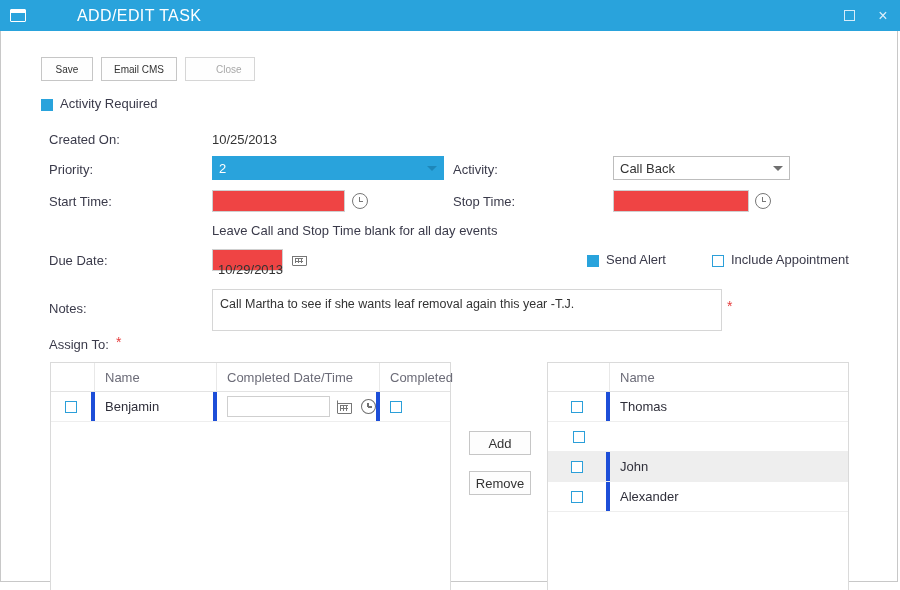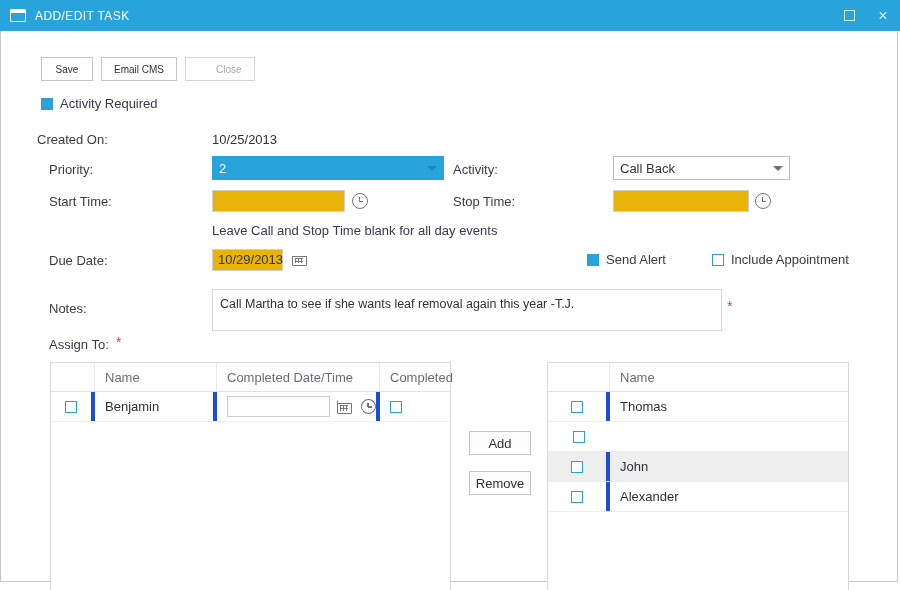--- a/index.html
+++ b/index.html
@@ -39,23 +39,24 @@
   }
   .titlebar-icon::before {
     content: "";
     position: absolute;
     left: 0; top: 0; right: 0;
     height: 3px;
     background: #ffffff;
   }
   .titlebar-title {
     color: #ffffff;
-    font-size: 12px;
+    font-size: 16px;
     letter-spacing: 0.4px;
     flex: 1;
+    margin-left: 42px;
   }
   .win-btn {
     width: 34px;
     height: 31px;
     display: flex;
     align-items: center;
     justify-content: center;
     color: #d8eefa;
   }
   .win-max-glyph {
@@ -123,21 +124,21 @@
     cursor: pointer;
   }
   .cbx.checked {
     background: #29a3dc;
     border-color: #29a3dc;
   }
 
   .inline-check {
     position: absolute;
     display: flex;
-    align-items: center;
+    align-items: flex-end;
     gap: 7px;
   }
   .inline-check span.lbl {
     font-size: 13px;
     color: #3a3a4a;
   }
 
   
   .flabel {
     position: absolute;
@@ -147,26 +148,26 @@
   .fvalue {
     position: absolute;
     font-size: 13px;
     color: #333333;
   }
 
   .txtfield {
     position: absolute;
     height: 22px;
     border: 1px solid #cfcfcf;
-    background: #eab308;
+    background: #ef4444;
     box-sizing: border-box;
     font-size: 13px;
     font-family: "Liberation Sans", sans-serif;
     color: #333333;
-    padding: 0 5px;
+    padding: 10px 5px;
     line-height: 20px;
     cursor: text;
   }
 
   .ddl {
     position: absolute;
     height: 24px;
     box-sizing: border-box;
     border: 1px solid #bdbdbd;
     background: #ffffff;
@@ -382,21 +383,21 @@
     <div class="tb-btn">Save</div>
     <div class="tb-btn">Email CMS</div>
     <div class="tb-btn disabled">Close</div>
   </div>
 
   <div class="inline-check" style="left:40px; top:65px;">
     <span class="cbx checked"></span>
     <span class="lbl">Activity Required</span>
   </div>
 
-  <div class="flabel" style="left:36px; top:101px;">Created On:</div>
+  <div class="flabel" style="left:48px; top:101px;">Created On:</div>
   <div class="fvalue" style="left:211px; top:101px;">10/25/2013</div>
 
   <div class="flabel" style="left:48px; top:131px;">Priority:</div>
   <div class="ddl active" style="left:211px; top:125px; width:232px;">
     <span>2</span>
     <span class="caret"></span>
   </div>
 
   <div class="flabel" style="left:452px; top:131px;">Activity:</div>
   <div class="ddl" style="left:612px; top:125px; width:177px;">

